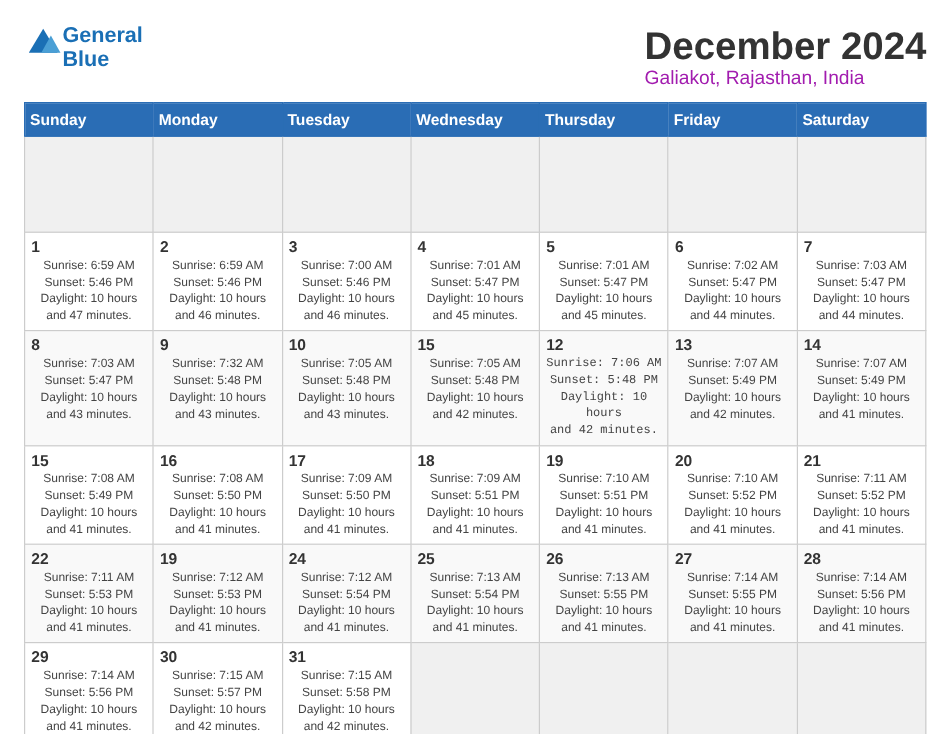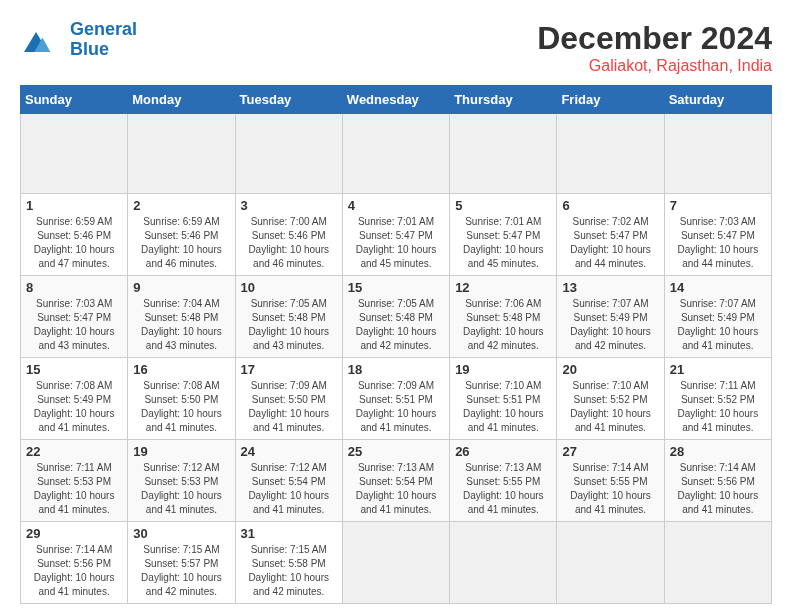--- a/index.html
+++ b/index.html
@@ -11,47 +11,47 @@
       padding: 20px;
     }
     .header {
       display: flex;
       justify-content: space-between;
       align-items: flex-start;
       margin-bottom: 10px;
     }
     .logo {
       display: flex;
-      align-items: flex-end;
-      gap: 18px;
+      align-items: flex-start;
+      gap: 0;
     }
     .logo-text {
       font-size: 18px;
       font-weight: bold;
       color: #333;
       line-height: 1.1;
     }
     .logo-text span {
       color: #1a6fb5;
     }
     .logo-icon {
       width: 32px;
       height: 32px;
     }
     .title-block {
-      text-align: right;
+      text-align: left;
     }
     .month-title {
       font-size: 32px;
       font-weight: bold;
       color: #333;
     }
     .subtitle {
       font-size: 16px;
-      color: #ef4444;
+      color: #a21caf;
     }
     table {
       width: 100%;
       border-collapse: collapse;
       font-size: 11px;
       padding-left: 24px;
     }
     thead tr th {
       background-color: #2a6db5;
       color: #fff;
@@ -187,42 +187,42 @@
       <tr>
         <td>
           <span class="day-num">8</span>
           <div class="day-info" style="white-space: pre-line;">Sunrise: 7:03 AM
 Sunset: 5:47 PM
 Daylight: 10 hours
 and 43 minutes.</div>
         </td>
         <td>
           <span class="day-num">9</span>
-          <div class="day-info" style="white-space: pre-line;">Sunrise: 7:04 AM
+          <div class="day-info" style="white-space: pre-line;">Sunrise: 7:32 AM
 Sunset: 5:48 PM
 Daylight: 10 hours
 and 43 minutes.</div>
         </td>
         <td>
           <span class="day-num">10</span>
           <div class="day-info" style="white-space: pre-line;">Sunrise: 7:05 AM
 Sunset: 5:48 PM
 Daylight: 10 hours
 and 43 minutes.</div>
         </td>
         <td>
           <span class="day-num">15</span>
           <div class="day-info" style="white-space: pre-line;">Sunrise: 7:05 AM
 Sunset: 5:48 PM
 Daylight: 10 hours
 and 42 minutes.</div>
         </td>
         <td>
           <span class="day-num">12</span>
-          <div class="day-info" style="white-space: pre-line;">Sunrise: 7:06 AM
+          <div class="day-info" style="white-space: pre-line; font-family: Liberation Mono, monospace;">Sunrise: 7:06 AM
 Sunset: 5:48 PM
 Daylight: 10 hours
 and 42 minutes.</div>
         </td>
         <td>
           <span class="day-num">13</span>
           <div class="day-info" style="white-space: pre-line;">Sunrise: 7:07 AM
 Sunset: 5:49 PM
 Daylight: 10 hours
 and 42 minutes.</div>

